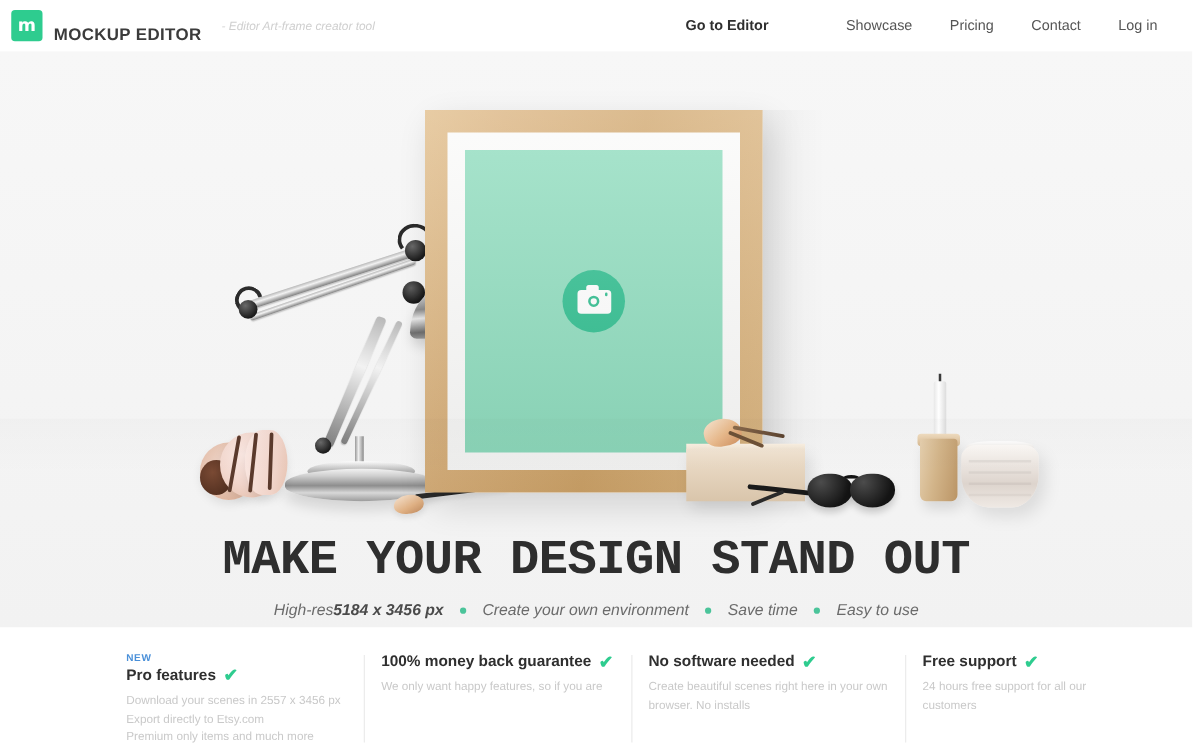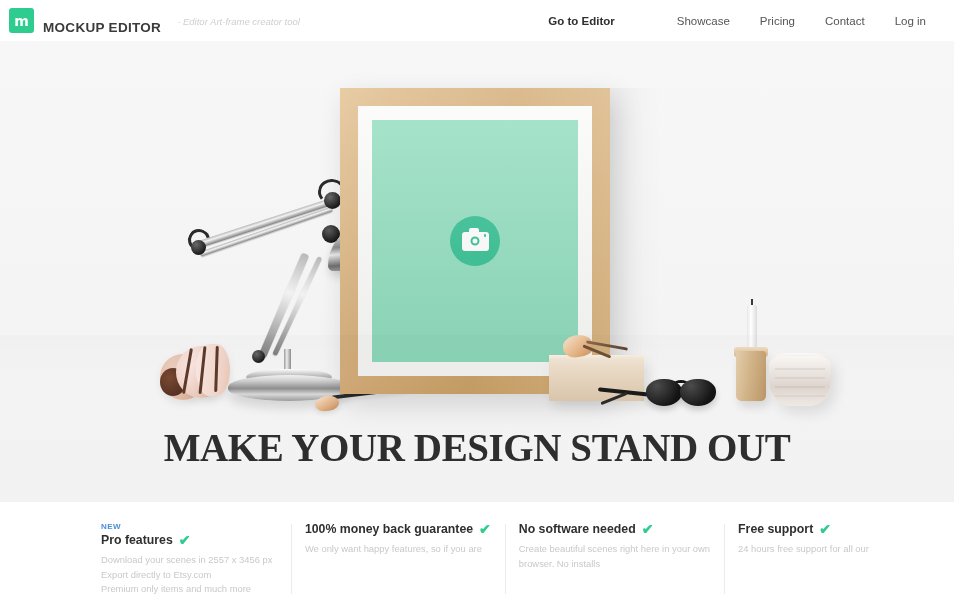--- a/index.html
+++ b/index.html
@@ -328,21 +328,21 @@
   }
 
   
   .hero-text { position: relative; z-index: 5; text-align: center; padding-top: 1px; }
   .headline {
     font-size: 39px;
     font-weight: bold;
     color: #2e2e2e;
     letter-spacing: -0.4px;
     line-height: 1.08;
-    font-family: Liberation Serif, serif;
+    font-family: Liberation Mono, monospace;
   }
   .subline {
     margin-top: 12px;
     font-size: 12.6px;
     color: #6b6b6b;
     font-style: italic;
     display: flex; align-items: center; justify-content: center; gap: 0;
   }
   .subline .res { font-weight: bold; color: #4a4a4a; font-style: italic; }
   .sub-sep {
@@ -484,20 +484,30 @@
       <div class="holder-top"></div>
       <div class="holder"></div>
       <div class="vase-lip"></div>
       <div class="vase"></div>
 
       <div class="floor"></div>
     </div>
 
     <div class="hero-text" style="position:absolute; left:0; right:0; top:385px;">
       <div class="headline">MAKE YOUR DESIGN STAND OUT</div>
+      <div class="subline">
+        <span>High-res </span>
+        <span class="res">5184 x 3456 px</span>
+        <span class="sub-sep"></span>
+        <span>Create your own environment</span>
+        <span class="sub-sep"></span>
+        <span>Save time</span>
+        <span class="sub-sep"></span>
+        <span>Easy to use</span>
+      </div>
 
     </div>
   </div>
 
   <div class="features">
 
     <div class="fcol">
       <div class="badge-new">NEW</div>
       <div class="ftitle">
         <span>Pro features</span>
@@ -531,17 +541,18 @@
       </div>
     </div>
 
     <div class="fcol">
       <div class="ftitle">
         <span>Free support</span>
         <span class="check">✔</span>
       </div>
       <div class="fdesc">
         <div>24 hours free support for all our</div>
+        <div>customers</div>
       </div>
     </div>
 
   </div>
 </div>
 
 </body></html>

